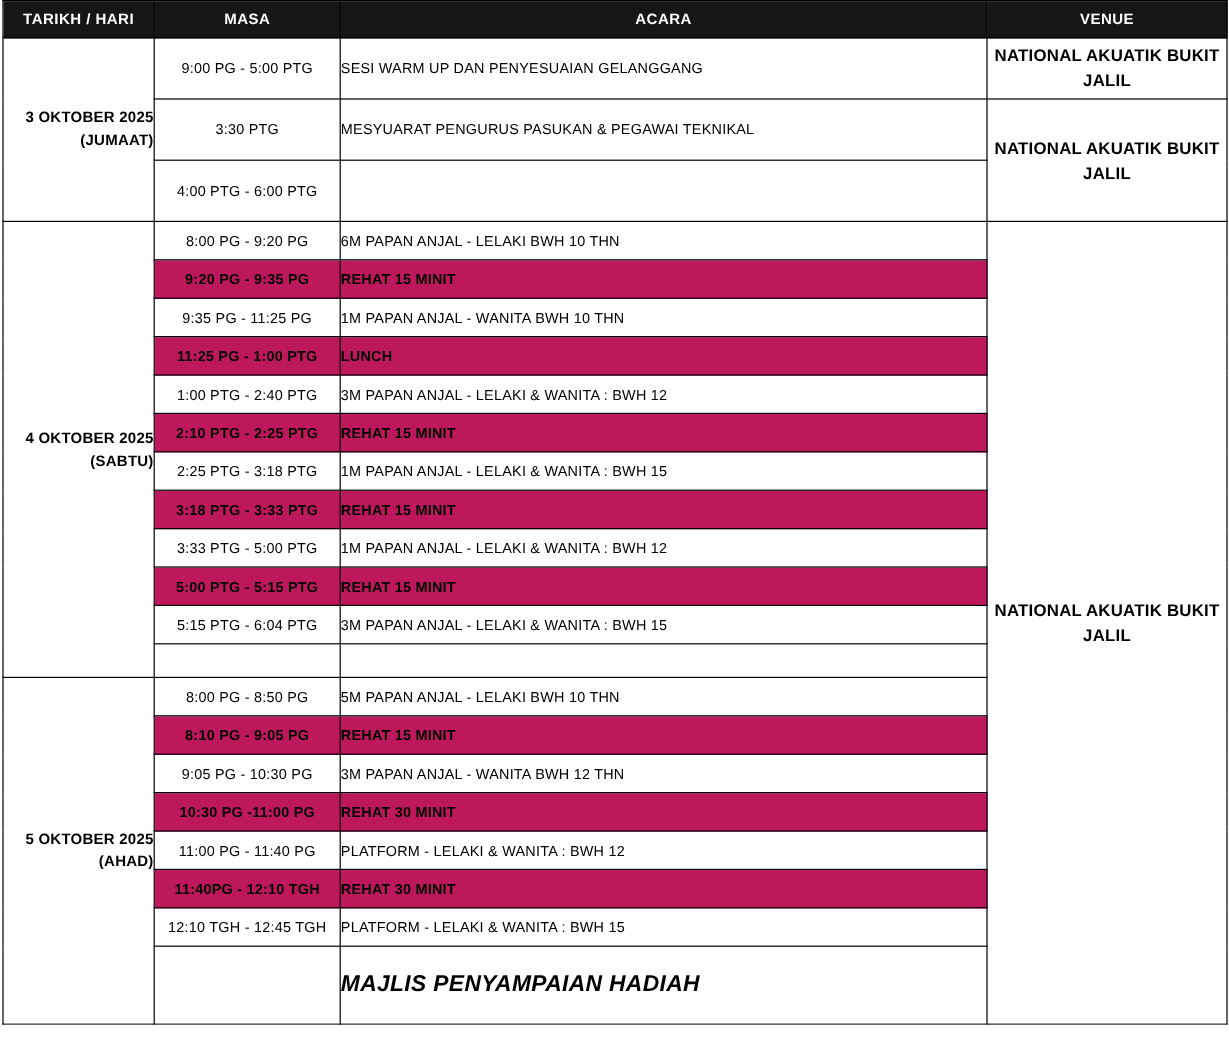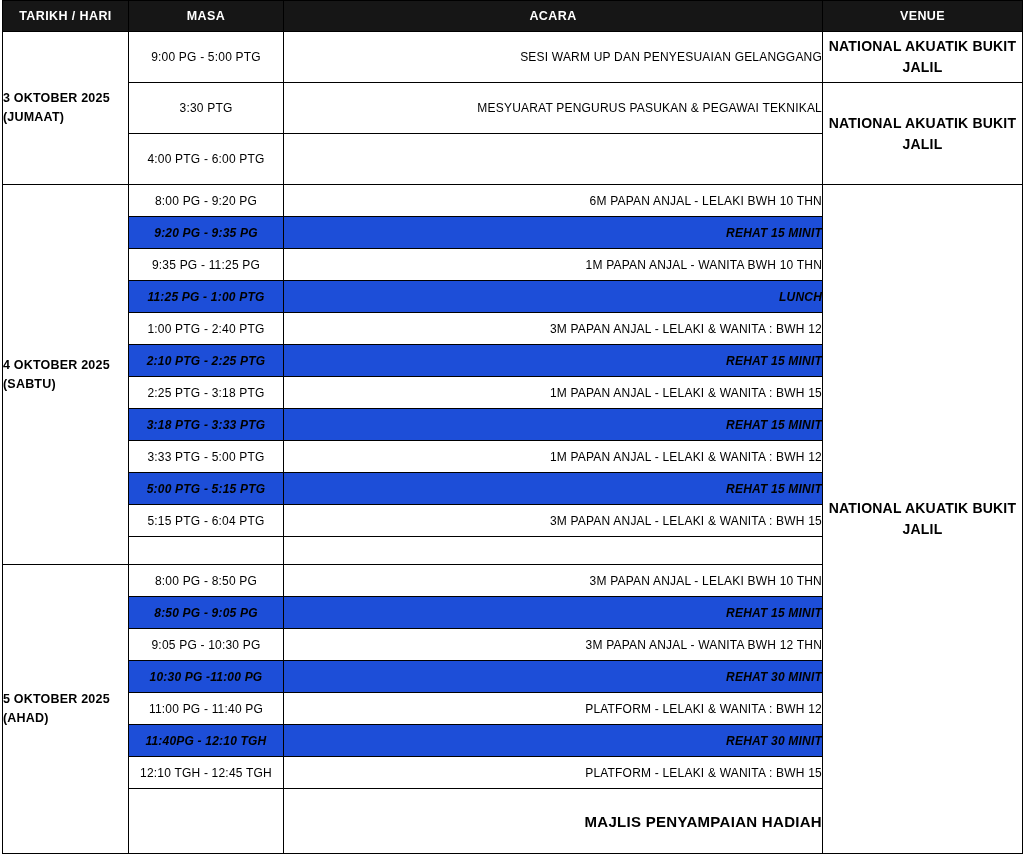--- a/index.html
+++ b/index.html
@@ -38,59 +38,59 @@
     letter-spacing: 0.4px;
     height: 30px;
     text-align: center;
   }
   col.c-date { width: 126px; }
   col.c-time { width: 155px; }
   col.c-event { width: 539px; }
   col.c-venue { width: 200px; }
 
   td.date-cell {
-    text-align: left;
+    text-align: right;
     font-size: 12.5px;
     font-weight: bold;
     line-height: 1.5;
     letter-spacing: 0.2px;
   }
   td.time-cell {
     text-align: center;
     font-size: 12px;
     letter-spacing: 0.2px;
     height: 31px;
     margin-top: 12px;
   }
   td.event-cell {
-    text-align: right;
+    text-align: left;
     font-size: 12px;
     letter-spacing: 0.2px;
     height: 31px;
   }
   td.venue-cell {
     text-align: center;
     font-size: 14px;
     font-weight: bold;
     line-height: 1.5;
     letter-spacing: 0.2px;
   }
   tr.break td.time-cell,
   tr.break td.event-cell {
-    background: #1d4ed8;
-    font-weight: bold;
-    font-style: italic;
+    background: #be185d;
+    font-weight: bold;
   }
   tr.tall td.time-cell,
   tr.tall td.event-cell {
     height: 50px;
   }
   td.award {
-    font-weight: bold;
-    font-size: 15px;
+    font-style: italic;
+    font-weight: bold;
+    font-size: 19px;
     letter-spacing: 0.3px;
   }
   tr.award-row td.time-cell,
   tr.award-row td.event-cell {
     height: 64px;
   }
   tr.blank-row td.time-cell,
   tr.blank-row td.event-cell {
     height: 27px;
   }
@@ -188,24 +188,24 @@
         <td class="time-cell"></td>
         <td class="event-cell"></td>
       </tr>
 
       <tr>
         <td class="date-cell" rowspan="8">
           <div>5 OKTOBER 2025</div>
           <div>(AHAD)</div>
         </td>
         <td class="time-cell">8:00 PG - 8:50 PG</td>
-        <td class="event-cell">3M PAPAN ANJAL - LELAKI BWH 10 THN</td>
-      </tr>
-      <tr class="break">
-        <td class="time-cell">8:50 PG - 9:05 PG</td>
+        <td class="event-cell">5M PAPAN ANJAL - LELAKI BWH 10 THN</td>
+      </tr>
+      <tr class="break">
+        <td class="time-cell">8:10 PG - 9:05 PG</td>
         <td class="event-cell">REHAT 15 MINIT</td>
       </tr>
       <tr>
         <td class="time-cell">9:05 PG - 10:30 PG</td>
         <td class="event-cell">3M PAPAN ANJAL - WANITA BWH 12 THN</td>
       </tr>
       <tr class="break">
         <td class="time-cell">10:30 PG -11:00 PG</td>
         <td class="event-cell">REHAT 30 MINIT</td>
       </tr>

